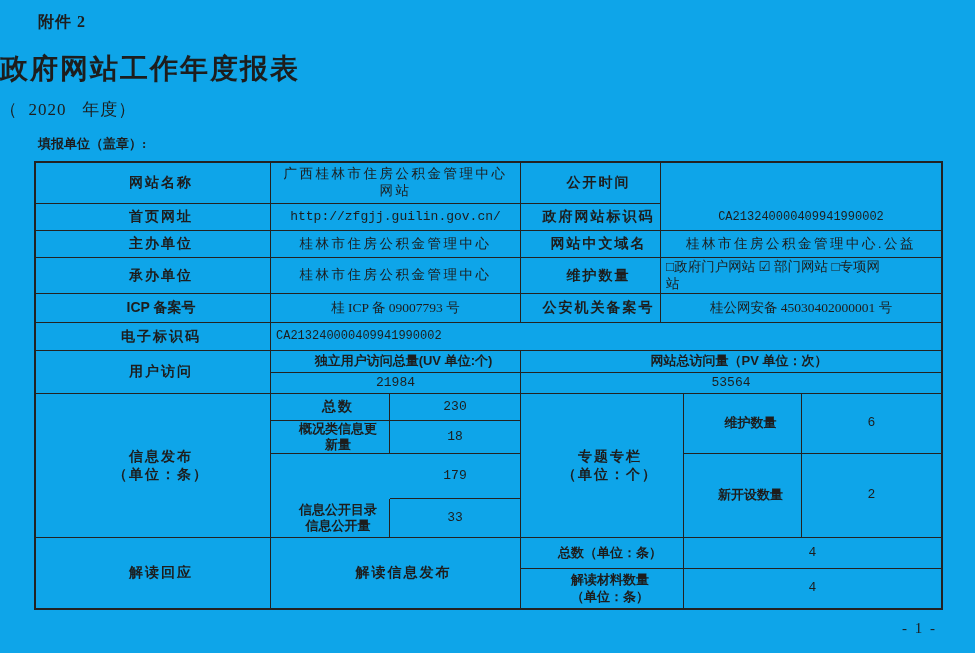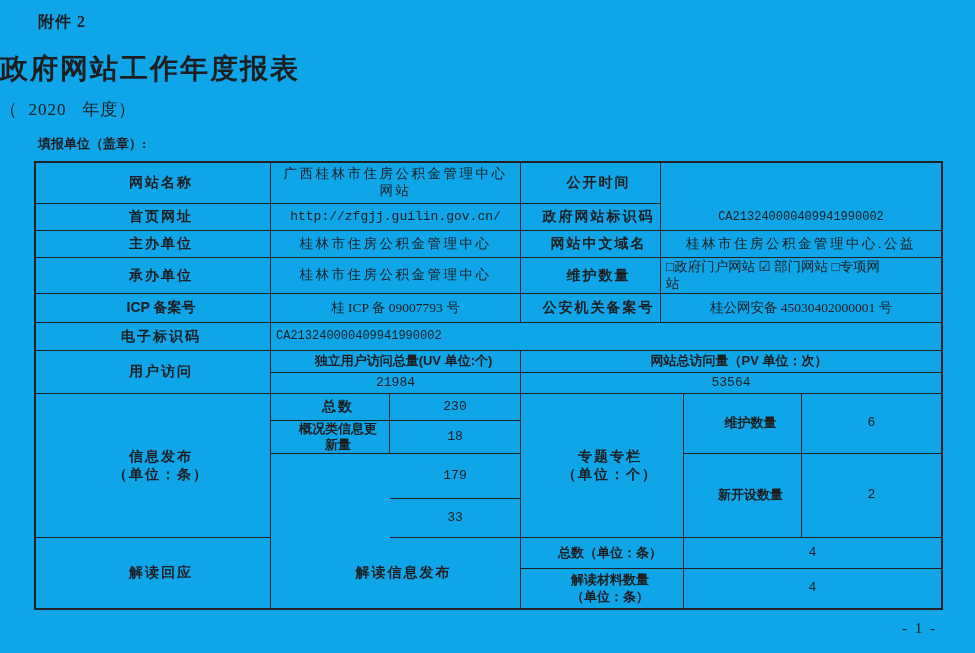--- a/index.html
+++ b/index.html
@@ -78,20 +78,22 @@
     <div class="c mono nbr" style="grid-area:8/4/9/8">53564</div>
 
     <div class="c lbl pl" style="grid-area:9/1/13/2">信息发布
 （单位：条）</div>
     <div class="c lbl" style="grid-area:9/2/10/3">总数</div>
     <div class="c mono" style="grid-area:9/3/10/4">230</div>
     <div class="c lbl pl fit" style="grid-area:10/2/11/3">概况类信息更
 新量</div>
     <div class="c mono" style="grid-area:10/3/11/4">18</div>
     <div class="c mono" style="grid-area:11/3/12/4">179</div>
+    <div class="c lbl pl fit" style="grid-area:12/2/13/3">信息公开目录
+信息公开量</div>
     <div class="c mono" style="grid-area:12/3/13/4">33</div>
     <div class="c lbl pl" style="grid-area:9/4/13/6">专题专栏
 （单位：个）</div>
     <div class="c lbl fit" style="grid-area:9/6/11/7">维护数量</div>
     <div class="c mono nbr" style="grid-area:9/7/11/8">6</div>
     <div class="c lbl fit" style="grid-area:11/6/13/7">新开设数量</div>
     <div class="c mono nbr" style="grid-area:11/7/13/8">2</div>
 
     <div class="c lbl nbb" style="grid-area:13/1/15/2">解读回应</div>
     <div class="c lbl nbb" style="grid-area:13/2/15/4">解读信息发布</div>

